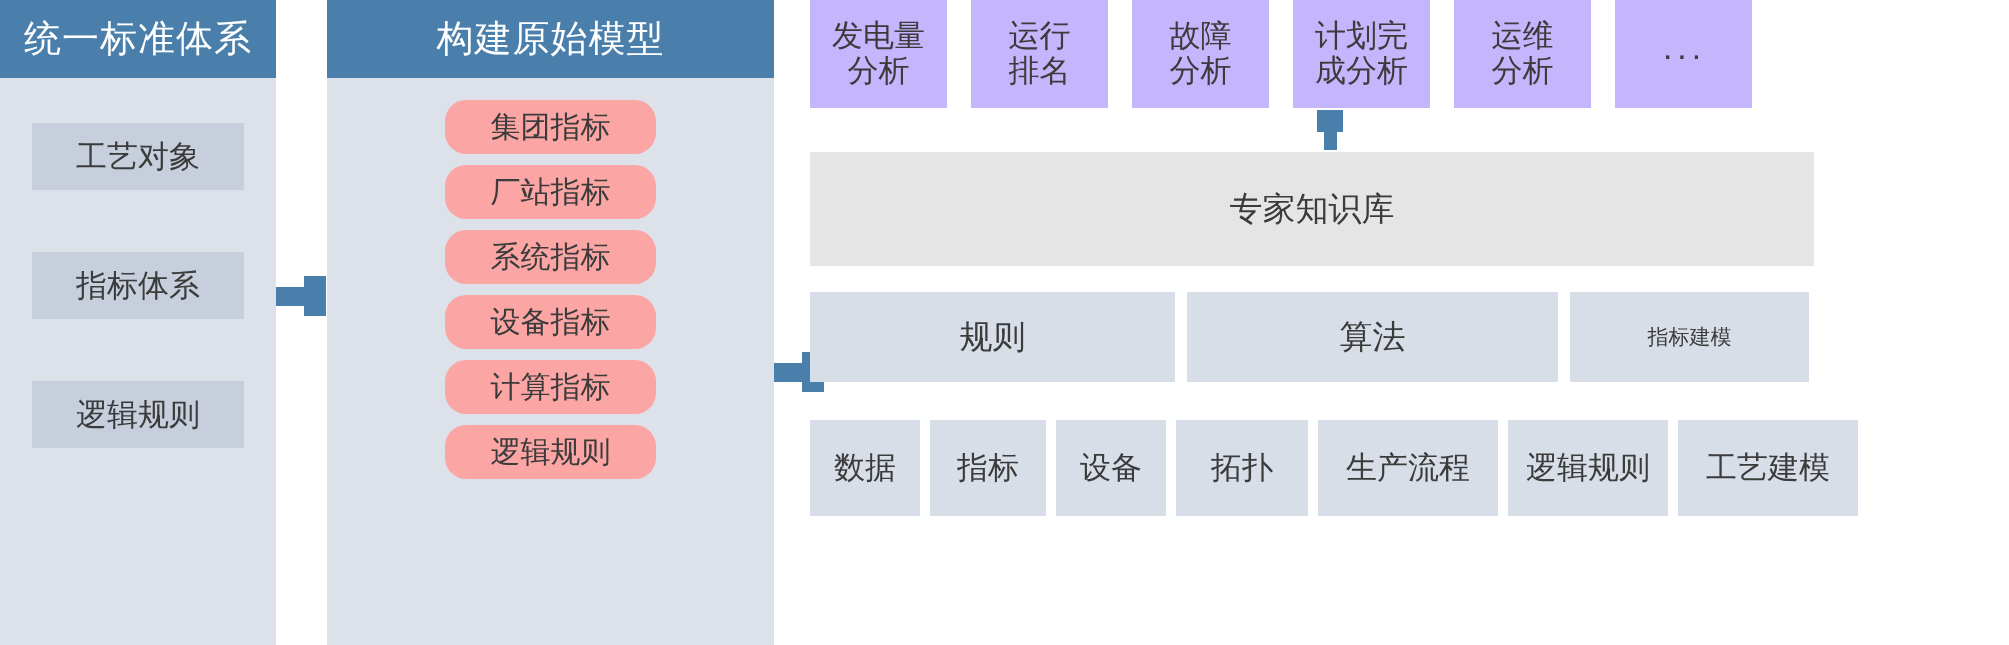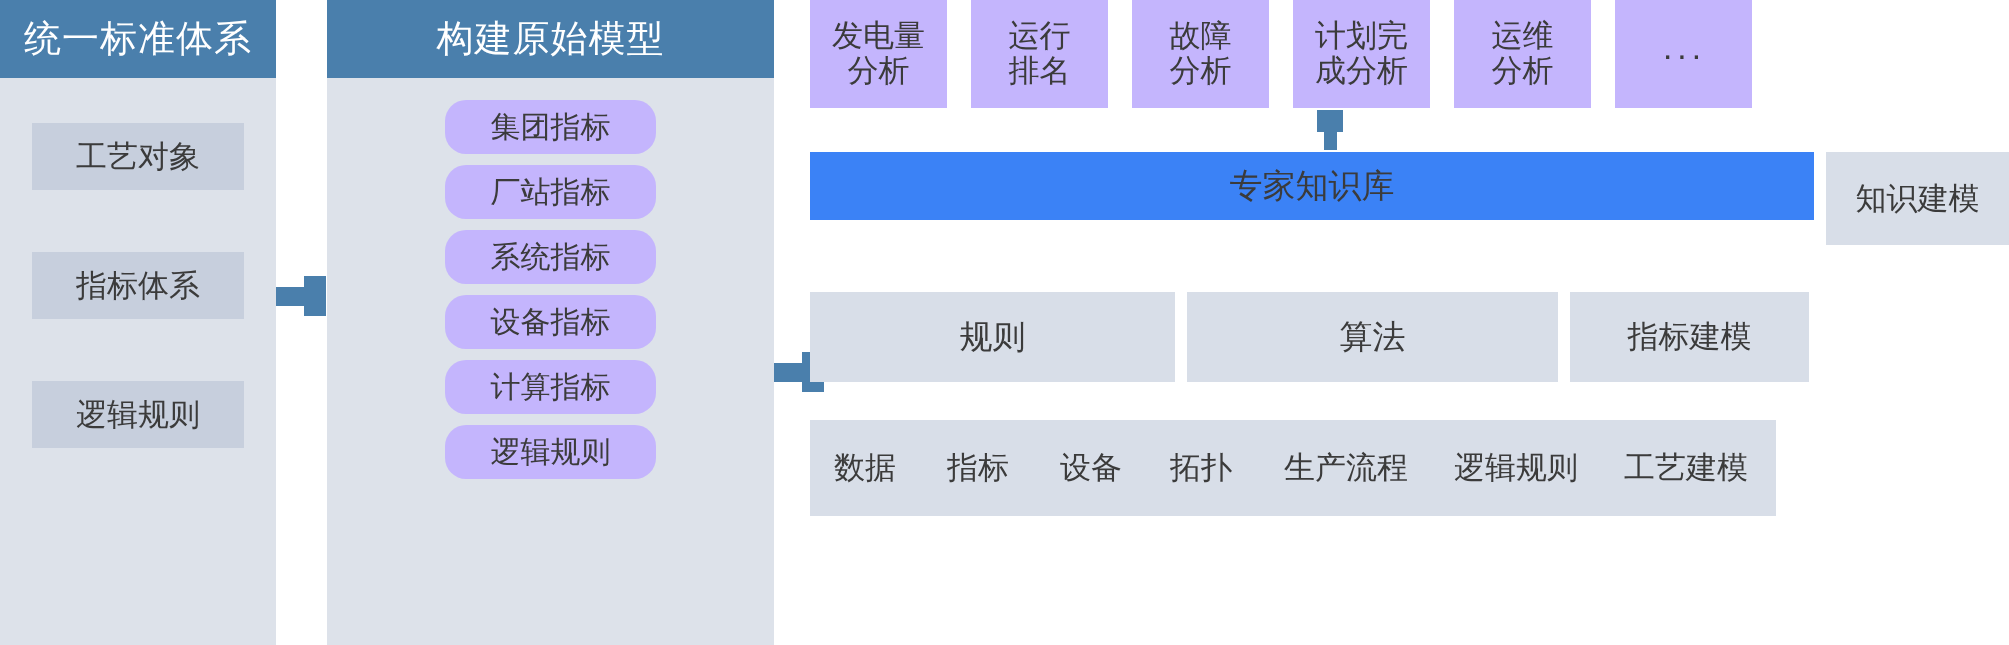--- a/index.html
+++ b/index.html
@@ -72,21 +72,21 @@
     display: flex;
     flex-direction: column;
     align-items: center;
     padding-top: 22px;
     box-sizing: border-box;
     gap: 11px;
   }
   .model-item {
     width: 211px;
     height: 54px;
-    background: #c4b5fd;
+    background: #fca5a5;
     color: #3b3b3b;
     display: flex;
     align-items: center;
     justify-content: center;
     font-size: 30px;
     white-space: nowrap;
     border-radius: 21px;
   }
 
   
@@ -179,22 +179,22 @@
   #kb-row {
     position: absolute;
     left: 0;
     top: 152px;
     height: 93px;
     display: flex;
     gap: 12px;
   }
   #kb-main {
     width: 1004px;
-    height: 68px;
-    background: #3b82f6;
+    height: 114px;
+    background: #e5e5e5;
     color: #3b3b3b;
     display: flex;
     align-items: center;
     justify-content: center;
     font-size: 33px;
     white-space: nowrap;
   }
   #kb-modeling {
     width: 183px;
     height: 93px;
@@ -223,30 +223,31 @@
     display: flex;
     align-items: center;
     justify-content: center;
     font-size: 33px;
     white-space: nowrap;
   }
   #rules-rule { width: 365px; text-align: center; }
   #rules-algo { width: 371px; }
   #rules-index-modeling {
     width: 239px;
-    font-size: 31px;
+    font-size: 21px;
   }
 
   
   #base-row {
     position: absolute;
     left: 0;
     top: 420px;
     height: 96px;
     display: flex;
+    gap: 10px;
   }
   .base-chip {
     height: 96px;
     background: #d8dee8;
     color: #3b3b3b;
     display: flex;
     align-items: center;
     justify-content: center;
     font-size: 31px;
     white-space: nowrap;
@@ -306,33 +307,32 @@
 分析</div>
       <div class="analysis-card">计划完
 成分析</div>
       <div class="analysis-card">运维
 分析</div>
       <div class="analysis-card ellipsis">···</div>
     </div>
 
     <div id="kb-row">
       <div id="kb-main">专家知识库</div>
-      <div id="kb-modeling">知识建模</div>
     </div>
 
     <div id="rules-row">
       <div class="rules-card" id="rules-rule">规则</div>
       <div class="rules-card" id="rules-algo">算法</div>
       <div class="rules-card" id="rules-index-modeling">指标建模</div>
     </div>
 
     <div id="base-row">
       <div class="base-chip" style="width:110px">数据</div>
       <div class="base-chip" style="width:116px">指标</div>
       <div class="base-chip" style="width:110px">设备</div>
-      <div class="base-chip" style="width:110px">拓扑</div>
+      <div class="base-chip" style="width:132px">拓扑</div>
       <div class="base-chip" style="width:180px">生产流程</div>
       <div class="base-chip" style="width:160px">逻辑规则</div>
       <div class="base-chip" style="width:180px">工艺建模</div>
     </div>
 
   </div>
 </div>
 
 </body></html>

